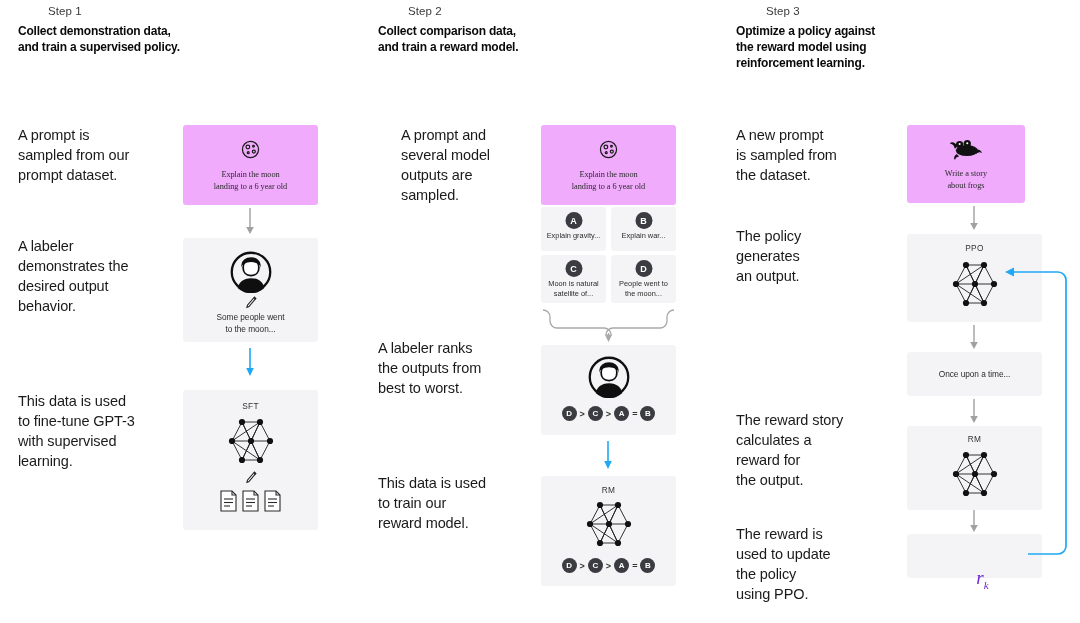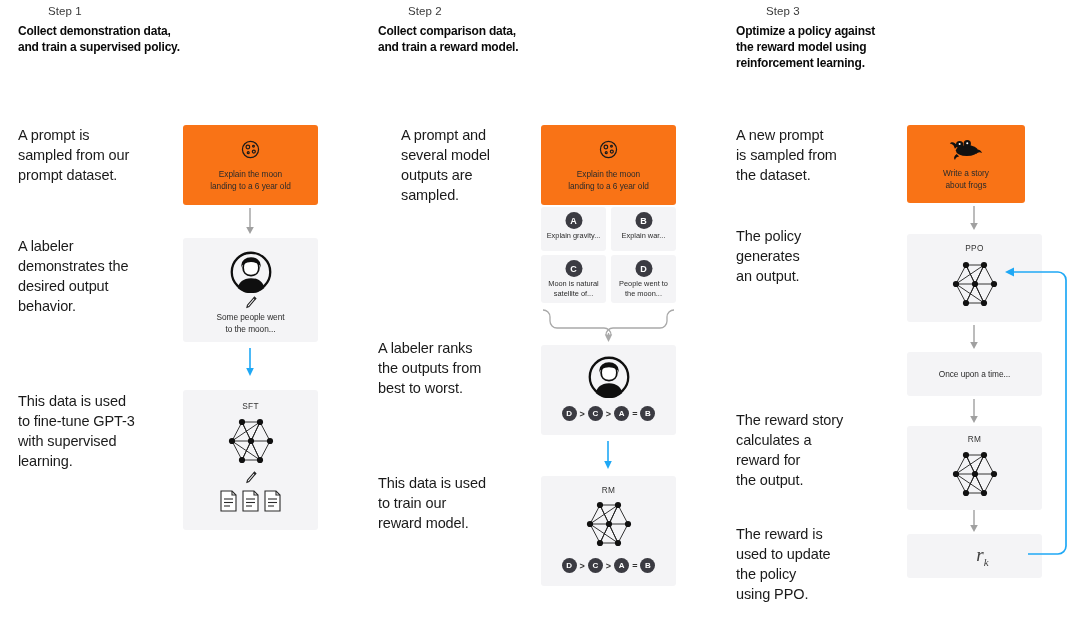--- a/index.html
+++ b/index.html
@@ -28,21 +28,21 @@
   }
 
   .body-text {
     position: absolute; left: 18px;
     font-size: 14.5px; line-height: 1.37; color: #1a1a1a;
     white-space: pre-line; letter-spacing: -.1px;
   }
 
   
   .box { position: absolute; border-radius: 3px; }
-  .box.blue { background: #f97316; }
+  .box.blue { background: #f0abfc; font-family: Liberation Serif, serif; }
   .box.gray { background: #f4f4f6; }
 
   .box-caption {
     position: absolute; left: 0; right: 0;
     text-align: center; font-size: 8.3px; color: #2b2b2b;
     line-height: 1.42; white-space: pre-line; letter-spacing: -.05px;
   }
   .box-tag {
     position: absolute; left: 0; right: 0; text-align: center;
     font-size: 8.3px; color: #333; letter-spacing: .3px;
@@ -74,21 +74,21 @@
   }
   .opt-text {
     position: absolute; left: 0; right: 0; top: 21px;
     text-align: center; font-size: 7.4px; color: #2b2b2b;
     line-height: 1.38; white-space: pre-line;
   }
 
   .reward-sym {
     position: absolute; left: 16px; right: 0; text-align: center;
     font-family: "Liberation Serif", serif;
-    font-style: italic; font-size: 19px; color: #404040;
+    font-style: italic; font-size: 19px; color: #6d28d9; margin-top: 23px;
   }
   .reward-sym sub { font-size: 11px; font-style: italic; }
 </style>
 </head>
 <body>
 
 <div class="page">
 
   <div class="column" id="col1">
     <div class="step-label">Step 1</div>

